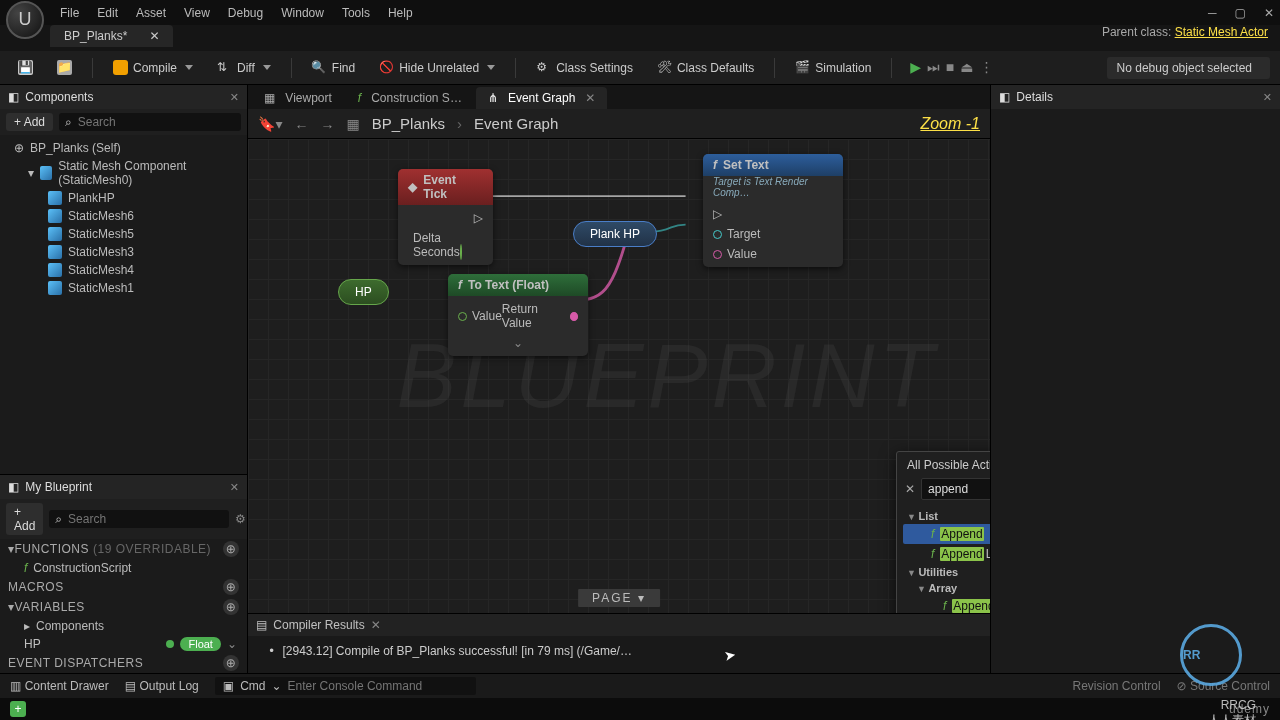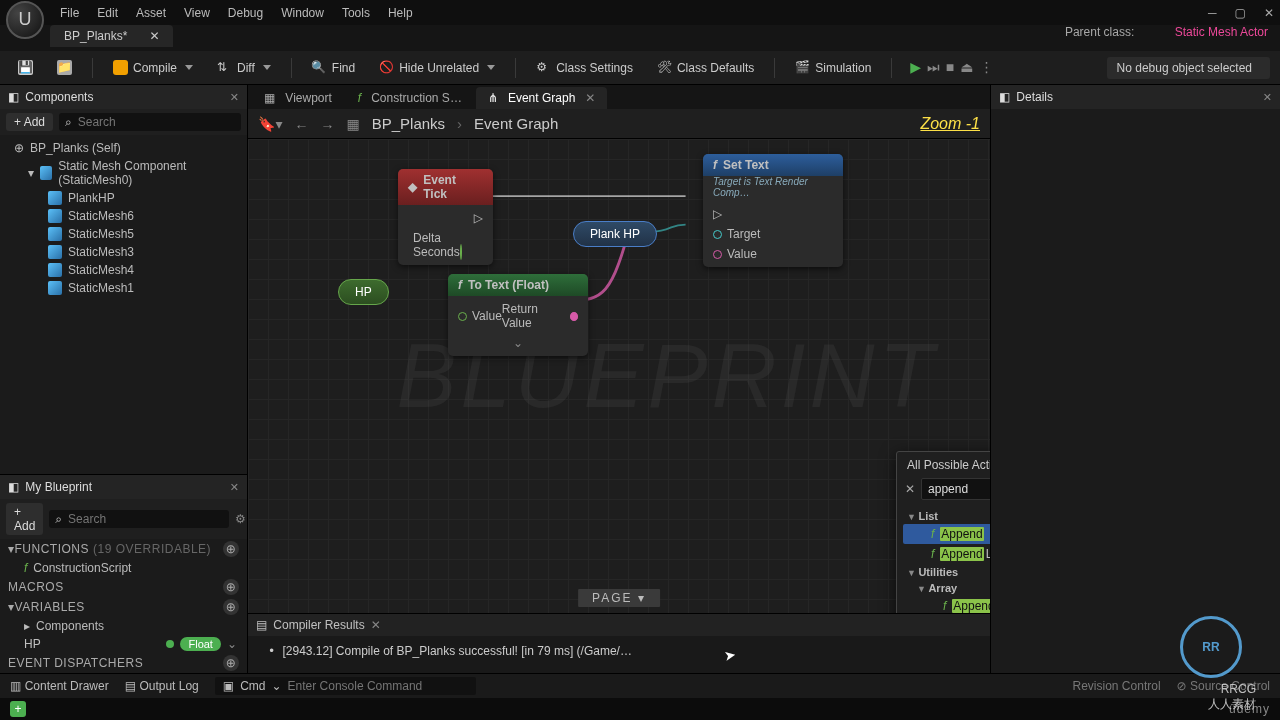--- a/index.html
+++ b/index.html
@@ -5,21 +5,21 @@
   * { margin: 0; padding: 0; box-sizing: border-box; font-family: "Segoe UI", Tahoma, sans-serif; font-size: 12px; }
   body { background:#1a1a1a; color:#c0c0c0; width:1280px; height:720px; overflow:hidden; }
   .titlebar { height:25px; background:#0f0f0f; display:flex; align-items:center; padding:0 6px; }
   .ue-logo { width:38px; height:38px; border-radius:50%; background:radial-gradient(circle at 30% 30%, #444, #111); border:2px solid #555; display:flex; align-items:center; justify-content:center; font-size:18px; color:#ccc; position:relative; top:7px; margin-right:16px;}
   .menu { display:flex; gap:18px; }
   .menu span { color:#bbb; cursor:pointer; }
   .win-ctrl { margin-left:auto; display:flex; gap:18px; color:#aaa; font-size:14px;}
   .tabrow { height:26px; background:#151515; display:flex; align-items:flex-start; padding-left:50px;}
   .doc-tab { background:#262626; padding:4px 14px; border-radius:4px 4px 0 0; display:flex; align-items:center; gap:22px; color:#ccc;}
   .parent-class { margin-left:auto; padding-right:12px; color:#a8a8a8; font-size:12px;}
-  .parent-class a { color:#ec4899; cursor:pointer;margin-left:37px;}
+  .parent-class a { color:#fde047; text-decoration:underline; cursor:pointer;}
   .toolbar { height:34px; background:#1e1e1e; border-bottom:1px solid #000; display:flex; align-items:center; padding:0 10px; gap:8px;}
   .tbtn { display:flex; align-items:center; gap:5px; padding:4px 8px; color:#ccc; border-radius:3px; cursor:pointer; }
   .tbtn .ico { width:15px; height:15px; display:inline-block; }
   .tbtn.compile .ico { background:#f2a000; border-radius:3px;}
   .tbtn .caret { width:0;height:0;border-left:4px solid transparent;border-right:4px solid transparent;border-top:5px solid #999; margin-left:3px;}
   .sep { width:1px; height:20px; background:#3a3a3a; margin:0 4px;}
   .play-set { display:flex; gap:6px; margin-left:6px;}
   .play-set span { color:#888; font-size:14px;}
   .play-set .play { color:#4caf50; }
   .debugsel { margin-left:auto; background:#2b2b2b; padding:4px 10px; border-radius:3px; color:#ccc; display:flex; align-items:center; gap:8px;}
@@ -81,21 +81,21 @@
   .page-badge { position:absolute; left:50%; bottom:6px; transform:translateX(-50%); background:#3a3a3a; padding:2px 14px; border-radius:1px; color:#bbb; letter-spacing:2px;}
   .right-panel { width:290px; background:#1b1b1b; border-left:1px solid #000;}
   .right-panel .panel-title { background:#242424;}
   .bottom-bar { height:25px; background:#1a1a1a; border-top:1px solid #000; display:flex; align-items:center; padding:0 10px; gap:16px; color:#bbb;}
   .bottom-bar .cmd { background:#111; padding:2px 8px; border-radius:2px; display:flex; align-items:center; gap:6px;}
   .bottom-bar input { background:transparent; border:none; color:#888; outline:none; width:180px;}
   .footer { height:22px; background:#0c0c0c; display:flex; align-items:center; padding:0 10px;}
   .footer .plus-sq { width:16px; height:16px; background:#4caf50; border-radius:3px; color:#fff; display:flex; align-items:center; justify-content:center;}
   .footer .udemy { margin-left:auto; color:#888; font-size:12px; letter-spacing:1px;}
   .rr-logo { position:absolute; right:24px; bottom:38px; width:90px; height:70px; opacity:0.9; pointer-events:none;}
-  .rr-logo .circ { width:62px; height:62px; border:3px solid #5aa8e0; border-radius:50%; margin:4px auto; display:flex; align-items:center; justify-content:center; color:#5aa8e0; font-weight:bold; font-size:18px;}
+  .rr-logo .circ { width:62px; height:62px; border:3px solid #5aa8e0; border-radius:50%; margin:12px auto; display:flex; align-items:center; color:#5aa8e0; font-weight:bold; font-size:18px;}
   .rr-logo .txt { text-align:right; color:#cfcfcf; font-size:10px; margin-top:2px;}
   .cursor { position:absolute; left:724px; top:647px; font-size:14px; color:#fff; transform:rotate(-10deg); pointer-events:none; z-index:60;}
 </style>
 </head>
 <body>
 
 <div class="titlebar">
   <div class="ue-logo">U</div>
   <div class="menu">
     <span>File</span>

